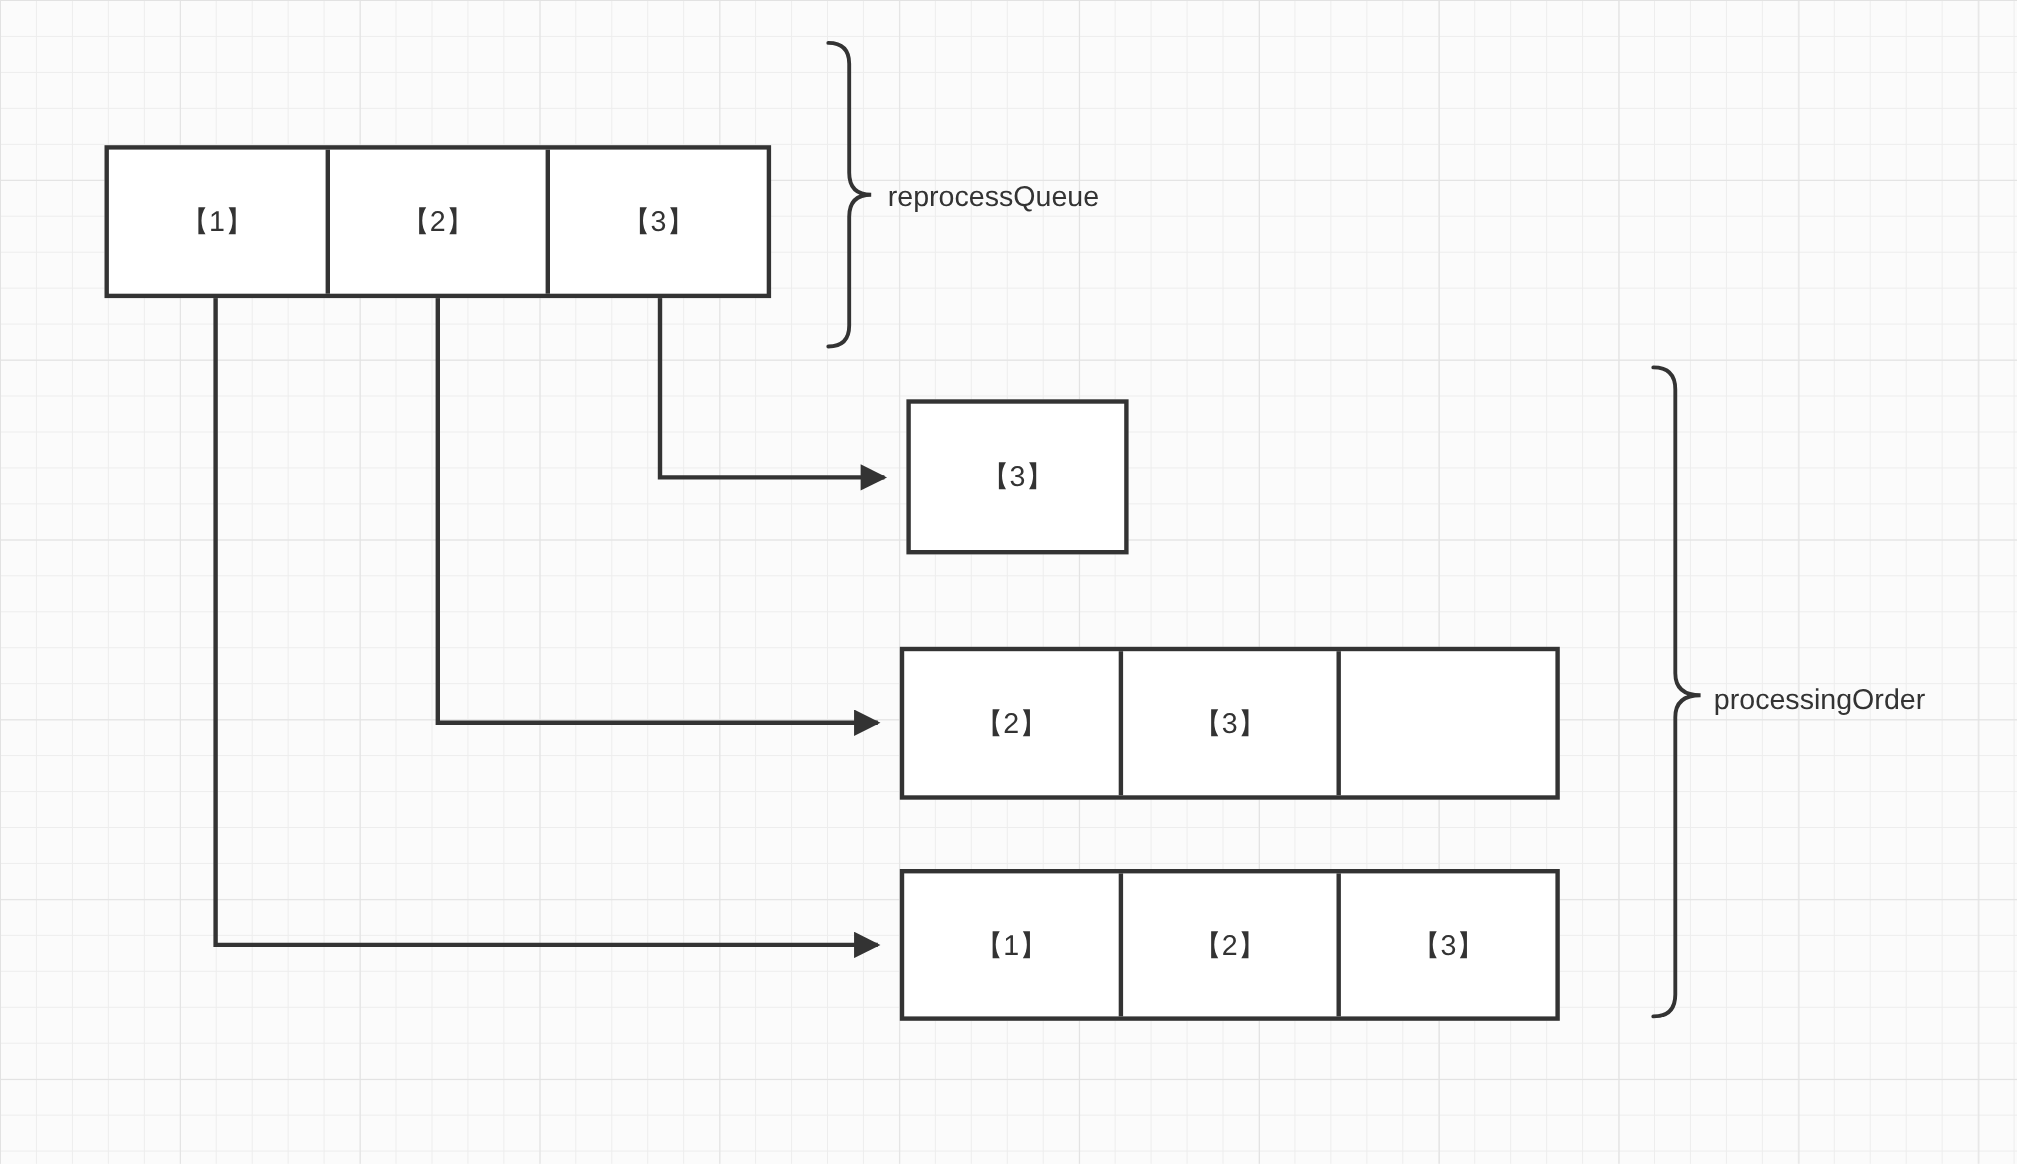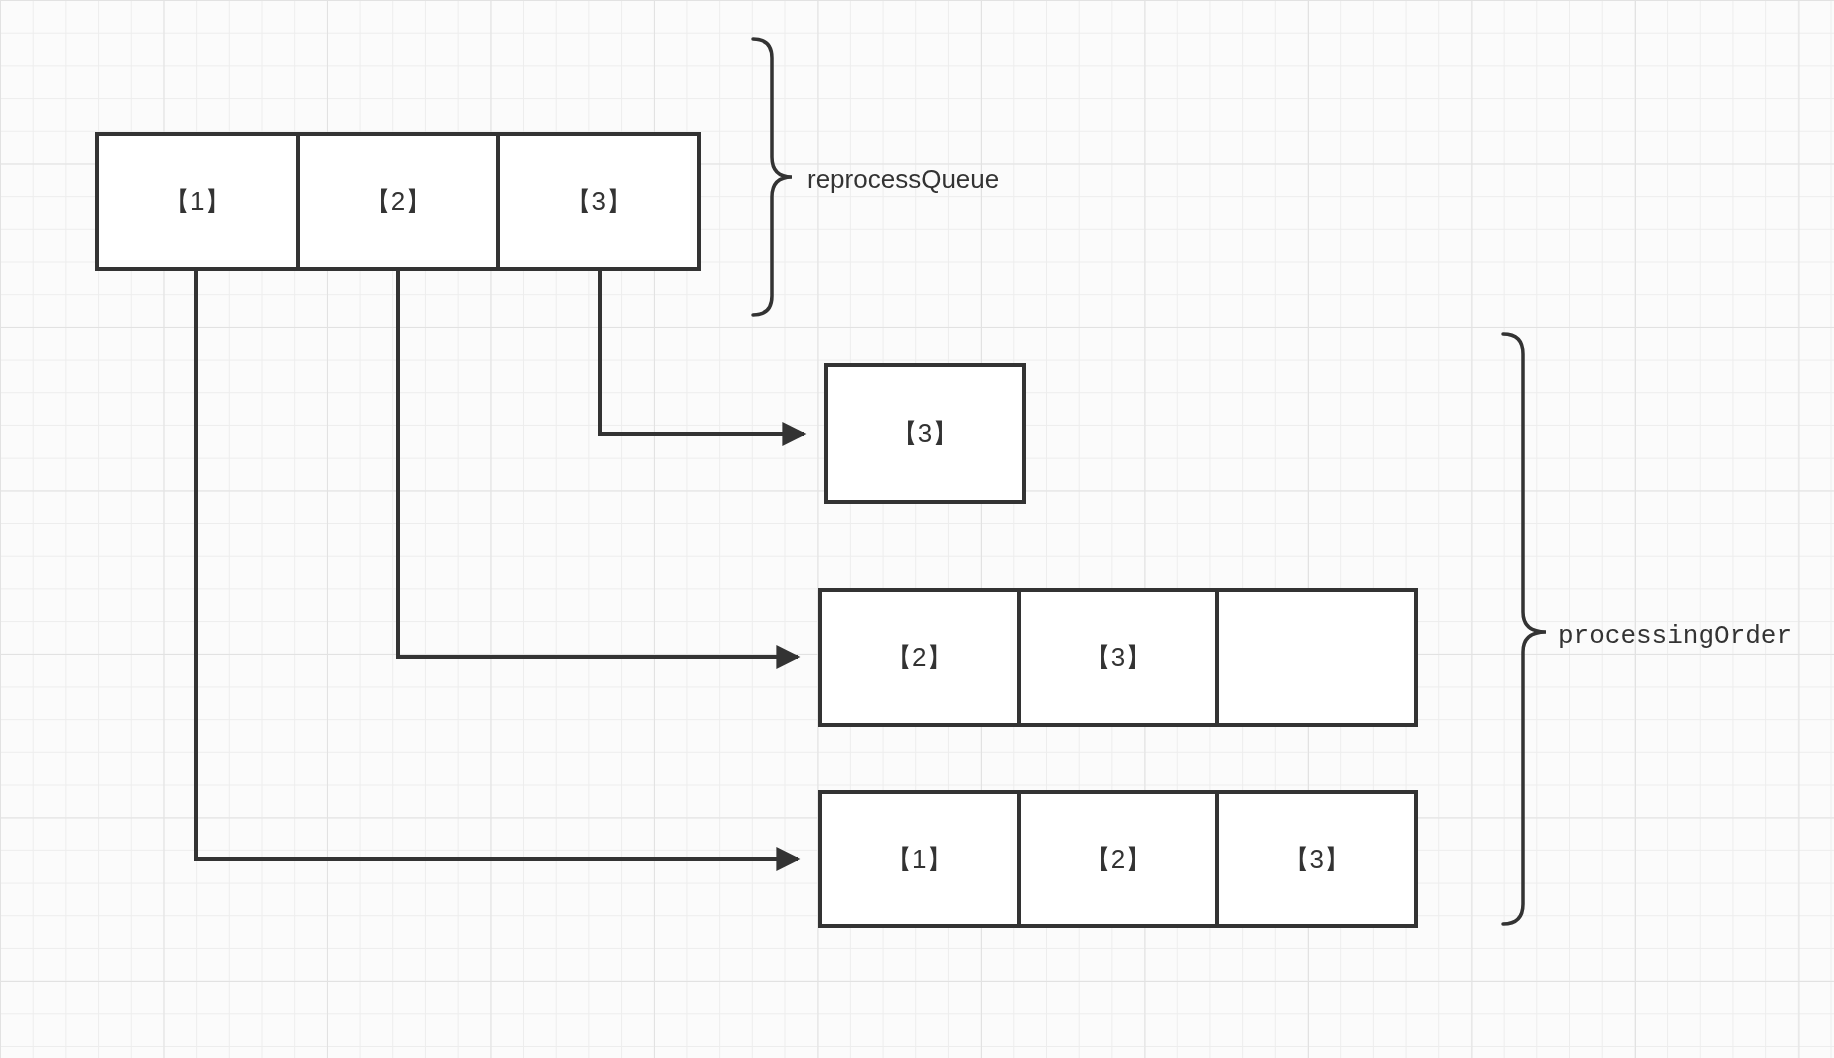--- a/index.html
+++ b/index.html
@@ -37,21 +37,21 @@
   .brace-label{
     position:absolute;transform:translateY(-50%);
     font-size:26px;color:#333333;white-space:nowrap;
   }
   
   #queue-row{left:95px;top:132px;width:606px;height:139px;}
   #step1-box{left:824px;top:363px;width:202px;height:141px;}
   #step2-row{left:818px;top:588px;width:600px;height:139px;}
   #step3-row{left:818px;top:790px;width:600px;height:138px;}
   #reprocess-label{left:807px;top:179px;}
-  #processing-label{left:1558px;top:636px;font-family:Liberation Mono, monospace;}
+  #processing-label{left:1558px;top:636px;}
 </style>
 </head>
 <body>
 
 <div class="canvas">
 
   <svg class="connector-layer" width="1834" height="1058" viewBox="0 0 1834 1058">
     <defs>
       <marker id="arrowhead" viewBox="0 0 10 10" refX="9" refY="5" markerWidth="30" markerHeight="24" orient="auto" markerUnits="userSpaceOnUse">
         <path d="M0,0 L10,5 L0,10 z" fill="#333333"></path>

